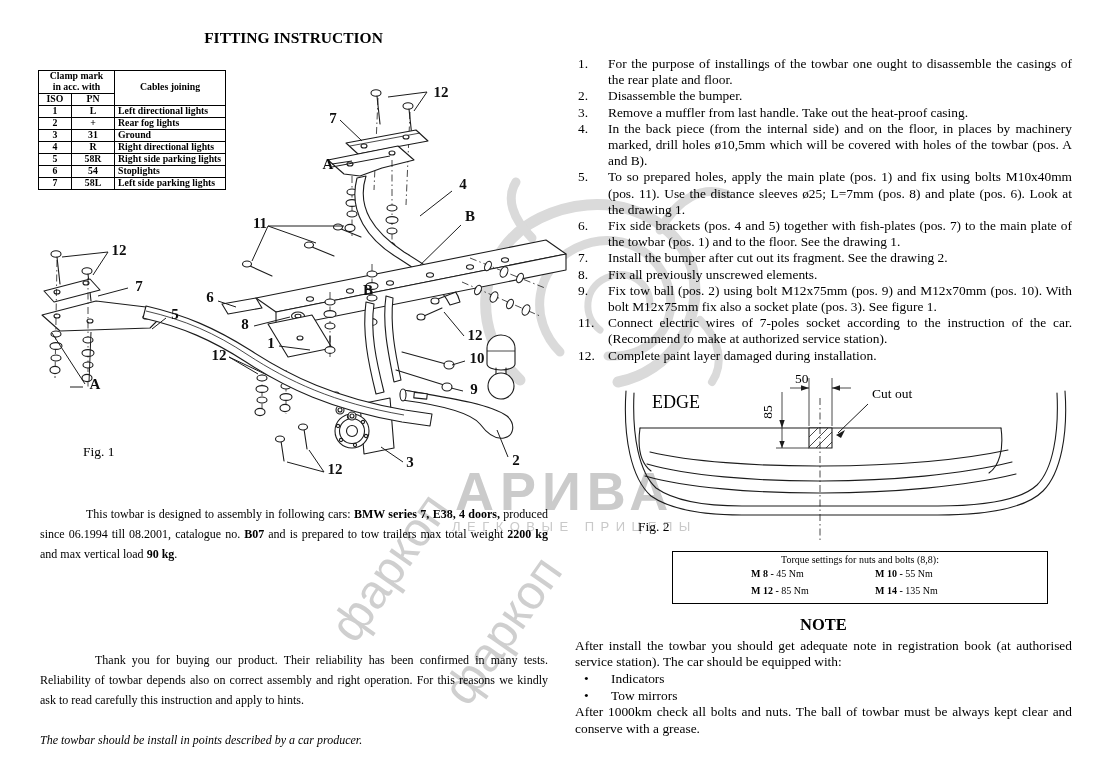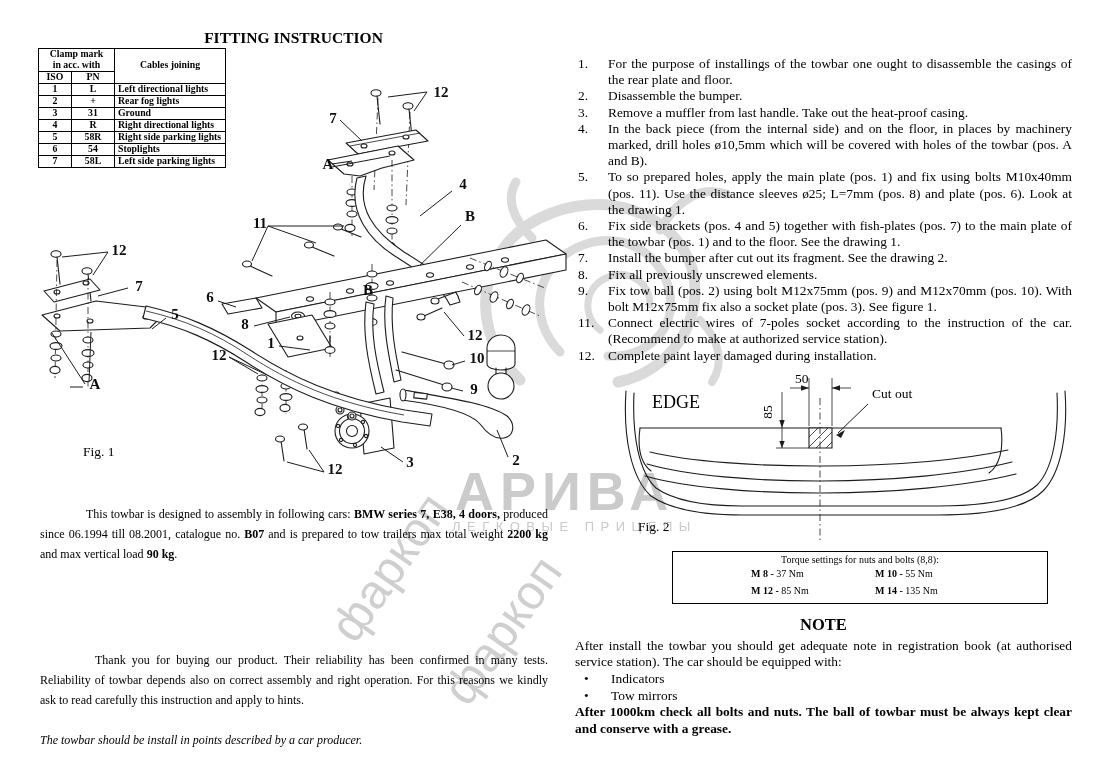--- a/index.html
+++ b/index.html
@@ -301,21 +301,21 @@
         <text x="516" y="465" class="plabel">2</text>
         <text x="335" y="474" class="plabel">12</text>
       </g>
   </svg>
 
   <div id="text-layer">
 
     <div class="abs" style="left:30px;top:0;width:527px;height:777px;">
       <div class="abs col-title" style="left:0;top:29px;width:527px;">FITTING INSTRUCTION</div>
 
-      <table id="clamp-table" class="abs" style="left:8px;top:48px;">
+      <table id="clamp-table" class="abs" style="left:8px;top:70px;">
         <thead>
           <tr>
             <th colspan="2">
               <span>Clamp mark</span><br>
               <span>in acc. with</span>
             </th>
             <th rowspan="2">Cables joining</th>
           </tr>
           <tr>
             <th style="width:26px;">ISO</th>
@@ -424,38 +424,38 @@
 
       <span class="abs dimtxt" style="left:77px;top:392px;font-size:18px;">EDGE</span>
       <span class="abs dimtxt" style="left:220px;top:371px;text-align:right;">50</span>
       <span class="abs dimtxt" style="left:186px;top:404px;transform:rotate(-90deg);">85</span>
       <span class="abs dimtxt" style="left:297px;top:386px;">Cut out</span>
       <span class="abs figcap" style="left:63px;top:519px;">Fig. 2</span>
 
       <div id="torque-box" class="abs" style="left:97px;top:551px;width:376px;">
         <div id="torque-title">Torque settings for nuts and bolts (8,8):</div>
         <div id="torque-grid">
-            <div class="tcell"><b>M 8 -</b><span> 37 Nm</span></div>
+            <div class="tcell"><b>M 8 -</b><span> 45 Nm</span></div>
             <div class="tcell"><b>M 10 -</b><span> 55 Nm</span></div>
             <div class="tcell"><b>M 12 -</b><span> 85 Nm</span></div>
             <div class="tcell"><b>M 14 -</b><span> 135 Nm</span></div>
           </div>
       </div>
 
       <div class="abs col-title" style="left:0;top:615px;width:497px;font-size:16.5px;">NOTE</div>
 
       <div class="abs body-sm" style="left:0;top:638px;width:497px;">
         <div style="text-align:justify;">After install the towbar you should get adequate note in registration book (at authorised service station). The car should be equipped with:</div>
         <div>
             <div class="bullet-row">
               <span class="bmark">•</span>
               <span>Indicators</span>
             </div>
             <div class="bullet-row">
               <span class="bmark">•</span>
               <span>Tow mirrors</span>
             </div>
           </div>
-        <div style="text-align:justify;font-weight:bold;">After 1000km check all bolts and nuts. The ball of towbar must be always kept clear and conserve with a grease.</div>
+        <div style="text-align:justify;">After 1000km check all bolts and nuts. The ball of towbar must be always kept clear and conserve with a grease.</div>
       </div>
     </div>
   </div>
 </div>
 
 </body></html>

